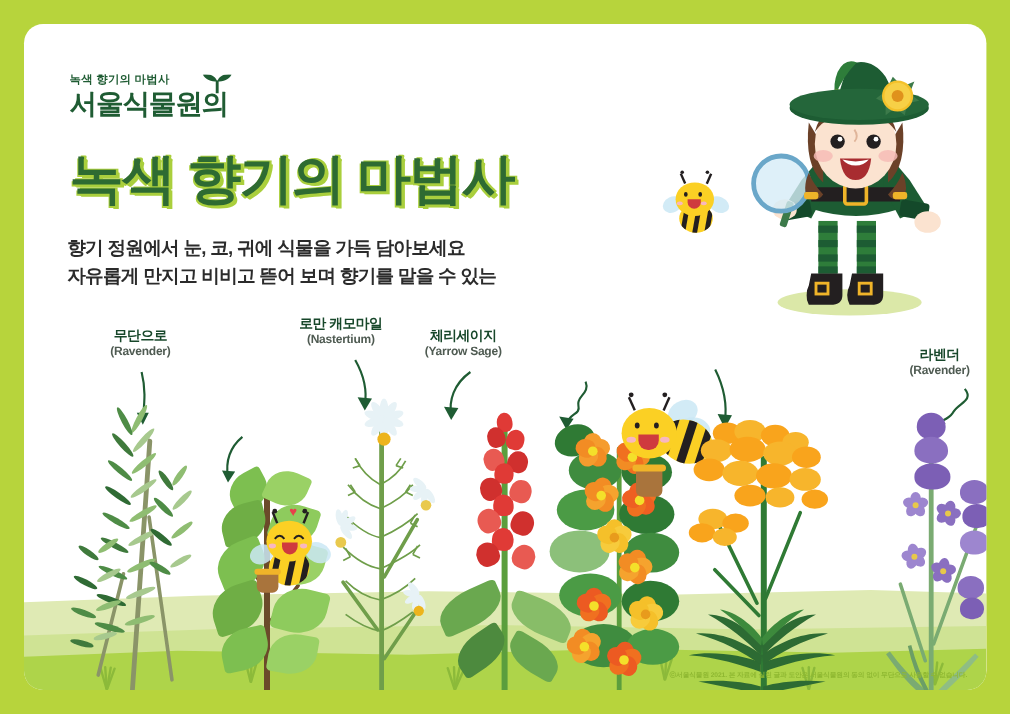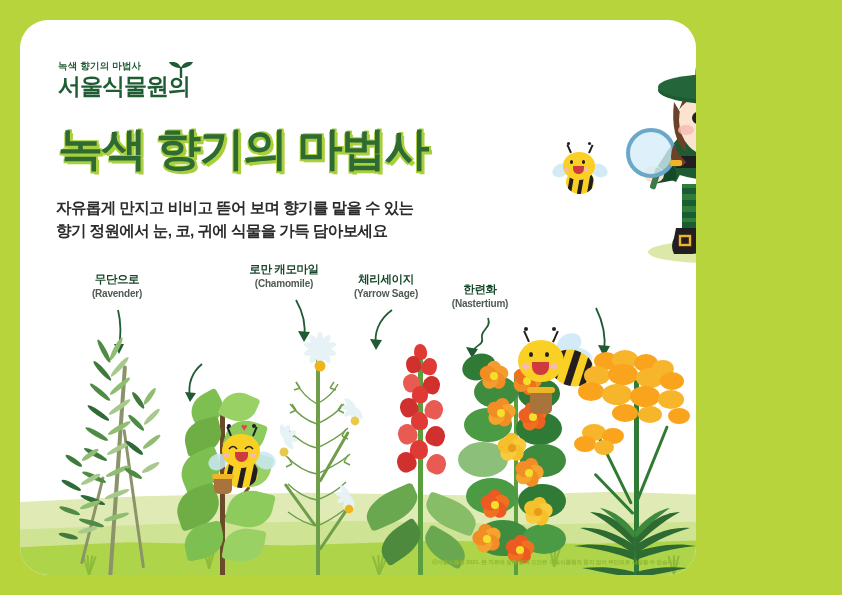--- a/index.html
+++ b/index.html
@@ -6,22 +6,22 @@
   html,body{margin:0;padding:0;}
   body{
     width:842px;height:595px;overflow:hidden;
     font-family:"Liberation Sans","DejaVu Sans",sans-serif;
     background:#b7d43c;
   }
   .poster{position:relative;width:842px;height:595px;background:#b7d43c;overflow:hidden;}
 
   
   .card{
-    position:absolute;left:20px;top:20px;width:676px;height:555px;
-    background:#ffffff;border-radius:28px;overflow:hidden;
+    position:absolute;left:20px;top:20px;width:802px;height:555px;
+    background:#ffffff;border-radius:16px;overflow:hidden;
   }
 
   
   .ground-pale{
     position:absolute;left:0;bottom:40px;width:100%;height:46px;
     background:#dfeab4;
     clip-path:polygon(0 28%,18% 16%,42% 8%,68% 14%,88% 6%,100% 12%,100% 100%,0 100%);
   }
   .ground-mid{
     position:absolute;left:0;bottom:26px;width:100%;height:36px;
@@ -181,70 +181,70 @@
         <svg class="sprout" viewBox="0 0 26 16">
           <path d="M13 16 C13 9 13 7 13 5" stroke="#1f5c33" stroke-width="2.4" fill="none"></path>
           <path d="M13 6 C8 6 3 4 1 0 C8 -1 12 2 13 6 Z" fill="#1f5c33"></path>
           <path d="M13 6 C18 6 23 4 25 0 C18 -1 14 2 13 6 Z" fill="#1f5c33"></path>
         </svg>
       </div>
     </div>
 
     <div class="title">녹색 향기의 마법사</div>
     <div class="subtitle">
+      <div>향기 정원에서 눈, 코, 귀에 식물을 가득 담아보세요</div>
       <div>자유롭게 만지고 비비고 뜯어 보며 향기를 맡을 수 있는</div>
-      <div>향기 정원에서 눈, 코, 귀에 식물을 가득 담아보세요</div>
     </div>
 
     <div class="label" style="left:42px;top:252px;width:110px;">
       <div class="ko">무단으로</div>
       <div class="en">(Ravender)</div>
     </div>
     <svg class="arrow" style="left:84px;top:288px;" width="30" height="50">
       <path d="M14 2 C18 18 16 30 15 42" stroke="#1f5c33" stroke-width="1.8" fill="none"></path>
       <path d="M10 36 L15 46 L20 36 Z" fill="#1f5c33"></path>
     </svg>
 
     <svg class="arrow" style="left:160px;top:342px;" width="36" height="44">
       <path d="M22 2 C10 12 8 24 10 36" stroke="#1f5c33" stroke-width="1.8" fill="none"></path>
       <path d="M5 30 L10 40 L16 31 Z" fill="#1f5c33"></path>
     </svg>
 
     <div class="label" style="left:204px;top:242px;width:120px;">
       <div class="ko">로만 캐모마일</div>
-      <div class="en">(Chamomile)</div>
+      <div class="en">(Nastertium)</div>
     </div>
     <svg class="arrow" style="left:268px;top:278px;" width="32" height="48">
       <path d="M8 2 C16 16 18 28 16 40" stroke="#1f5c33" stroke-width="1.8" fill="none"></path>
       <path d="M10 33 L16 44 L22 34 Z" fill="#1f5c33"></path>
     </svg>
 
     <div class="label" style="left:306px;top:252px;width:120px;">
       <div class="ko">체리세이지</div>
       <div class="en">(Yarrow Sage)</div>
     </div>
     <svg class="arrow" style="left:344px;top:288px;" width="40" height="48">
       <path d="M28 2 C14 12 10 26 12 38" stroke="#1f5c33" stroke-width="1.8" fill="none"></path>
       <path d="M6 31 L12 42 L18 32 Z" fill="#1f5c33"></path>
     </svg>
 
-    <div class="label" style="left:400px;top:262px;width:120px;">
-      <div class="ko">한련화</div>
-      <div class="en">(Nastertium)</div>
-    </div>
     <svg class="arrow" style="left:438px;top:296px;" width="40" height="48">
       <path d="M30 2 C34 12 22 14 24 22 C26 30 16 28 14 38" stroke="#1f5c33" stroke-width="1.8" fill="none"></path>
       <path d="M8 31 L14 42 L20 33 Z" fill="#1f5c33"></path>
     </svg>
 
     <svg class="arrow" style="left:568px;top:286px;" width="34" height="56">
       <path d="M8 2 C16 18 18 32 16 46" stroke="#1f5c33" stroke-width="1.8" fill="none"></path>
       <path d="M10 39 L16 51 L22 40 Z" fill="#1f5c33"></path>
     </svg>
 
+    <div class="label" style="left:708px;top:268px;width:110px;">
+      <div class="ko">라벤더</div>
+      <div class="en">(Ravender)</div>
+    </div>
     <svg class="arrow" style="left:748px;top:300px;" width="44" height="46">
       <path d="M36 4 C44 14 30 16 26 24 C22 30 16 30 12 34" stroke="#1f5c33" stroke-width="1.8" fill="none"></path>
       <path d="M10 26 L9 38 L20 33 Z" fill="#1f5c33"></path>
     </svg>
 
     <div class="plant" style="left:36px;top:330px;width:140px;height:230px;">
       <div class="stem" style="left:52px;bottom:0;width:4px;height:215px;background:#8a9468;transform:rotate(4deg);"></div>
       <div class="stem" style="left:86px;bottom:12px;width:3px;height:140px;background:#8a9468;transform:rotate(-8deg);"></div>
       <div class="stem" style="left:24px;bottom:16px;width:3px;height:90px;background:#8a9468;transform:rotate(14deg);"></div>
       <div>

